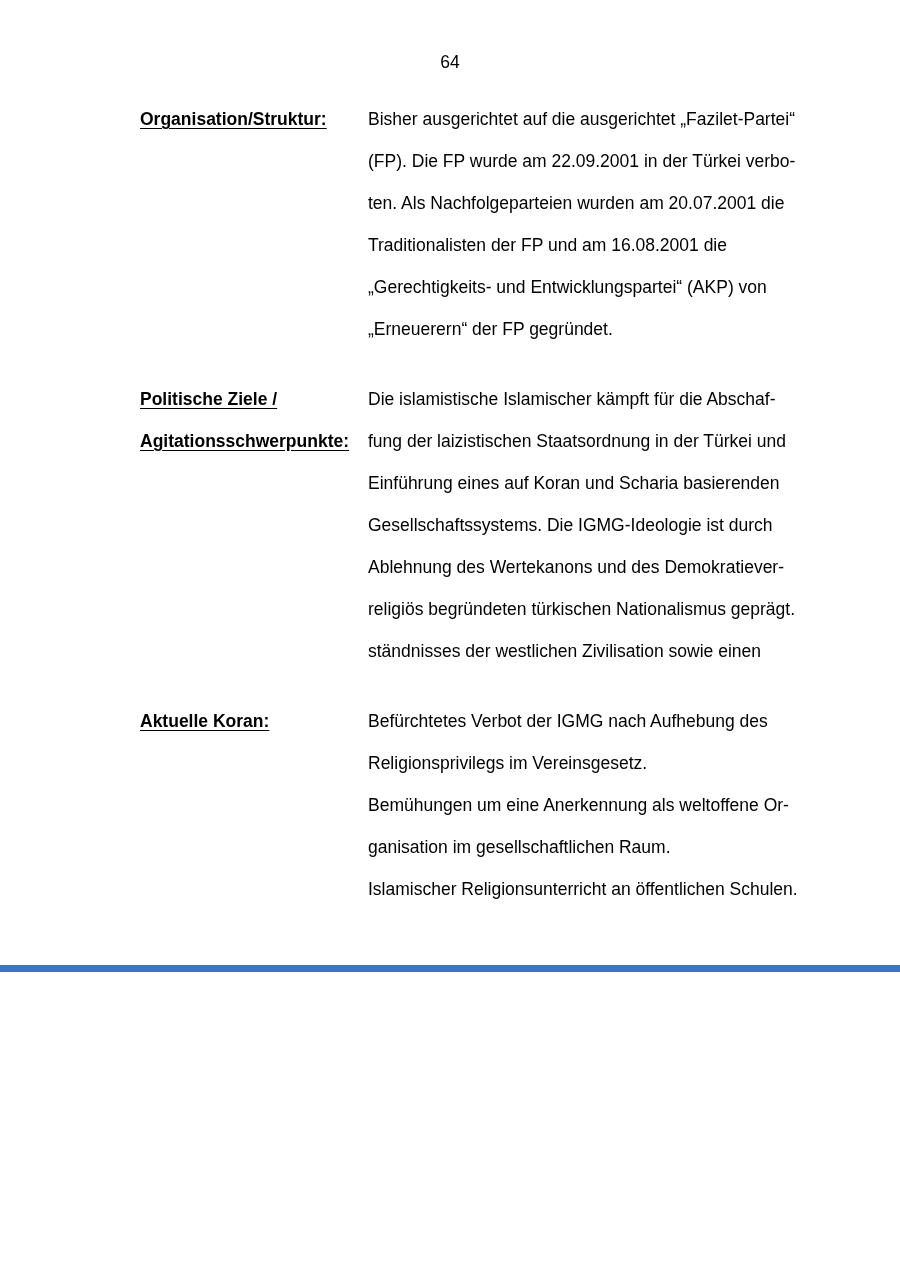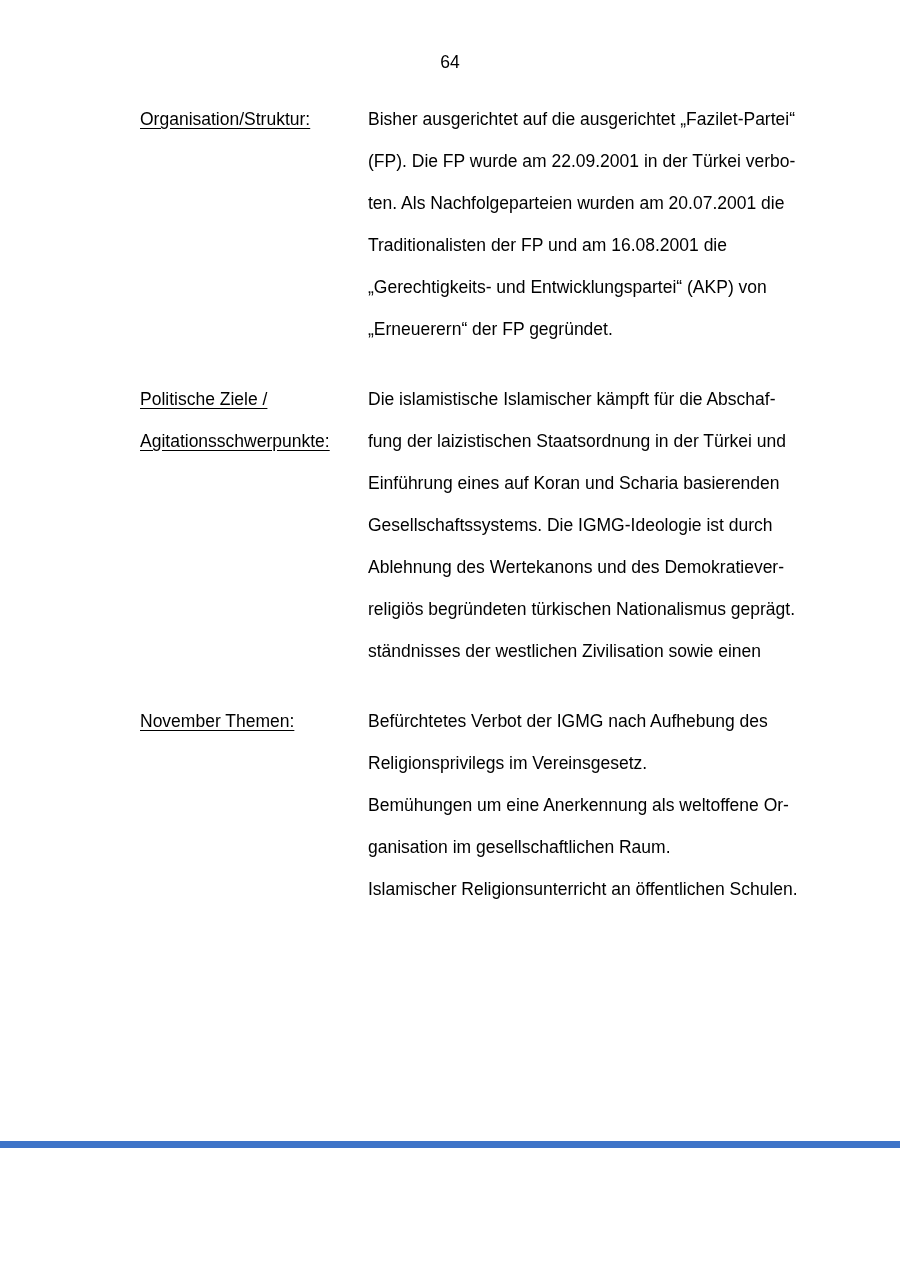--- a/index.html
+++ b/index.html
@@ -3,21 +3,21 @@
 <meta charset="utf-8">
 <style>
   html, body {
     margin: 0;
     padding: 0;
     background: #ffffff;
   }
   .page {
     position: relative;
     width: 900px;
-    height: 1148px;
+    height: 972px;
     background: #ffffff;
     overflow: hidden;
     font-family: "Liberation Sans", sans-serif;
     font-size: 17.5px;
     color: #000000;
   }
   .page-number {
     position: absolute;
     top: 51px;
     left: 0;
@@ -31,20 +31,21 @@
     left: 140px;
     right: 60px;
   }
   .section {
     display: flex;
     margin-bottom: 28px;
   }
   .label-col {
     width: 228px;
     flex: none;
+    font-weight: bold;
   }
   .body-col {
     flex: 1;
   }
   .line {
     line-height: 42px;
     white-space: nowrap;
   }
   .label-col .line span {
     text-decoration: underline;
@@ -96,21 +97,21 @@
           <div class="line"><span>fung der laizistischen Staatsordnung in der Türkei und</span></div>
           <div class="line"><span>Einführung eines auf Koran und Scharia basierenden</span></div>
           <div class="line"><span>Gesellschaftssystems. Die IGMG-Ideologie ist durch</span></div>
           <div class="line"><span>Ablehnung des Wertekanons und des Demokratiever-</span></div>
           <div class="line"><span>religiös begründeten türkischen Nationalismus geprägt.</span></div>
           <div class="line"><span>ständnisses der westlichen Zivilisation sowie einen</span></div>
         </div>
       </div>
       <div class="section">
         <div class="label-col">
-          <div class="line"><span>November Themen:</span></div>
+          <div class="line"><span>Aktuelle Koran:</span></div>
         </div>
         <div class="body-col">
           <div class="line"><span>Befürchtetes Verbot der IGMG nach Aufhebung des</span></div>
           <div class="line"><span>Religionsprivilegs im Vereinsgesetz.</span></div>
           <div class="line"><span>Bemühungen um eine Anerkennung als weltoffene Or-</span></div>
           <div class="line"><span>ganisation im gesellschaftlichen Raum.</span></div>
           <div class="line"><span>Islamischer Religionsunterricht an öffentlichen Schulen.</span></div>
         </div>
       </div>
     </div>

